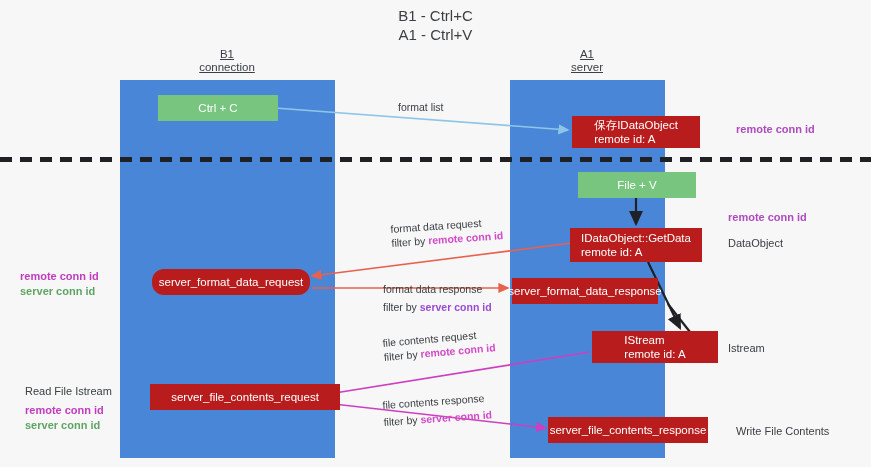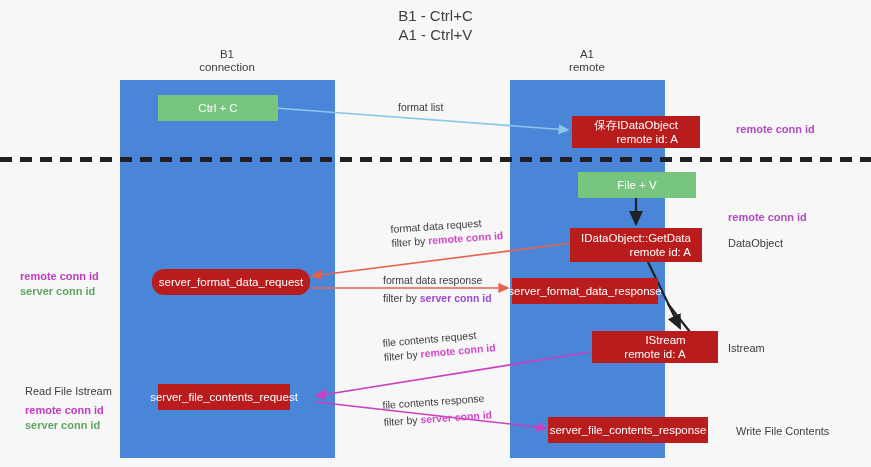--- a/index.html
+++ b/index.html
@@ -35,20 +35,21 @@
     white-space: pre-line;
   }
 
   
   .col-header {
     text-align: center;
     font-size: 11.5px;
     line-height: 13px;
     color: #3c4043;
     white-space: pre-line;
+    text-decoration: underline;
   }
 
   
   .lane {
     background: #4a86d8;
     top: 80px;
     height: 378px;
   }
   #lane-b1 { left: 120px; width: 215px; }
   #lane-a1 { left: 510px; width: 155px; }
@@ -65,21 +66,21 @@
   
   .node {
     box-sizing: border-box;
     display: flex;
     flex-direction: column;
     align-items: center;
     justify-content: center;
     color: #ffffff;
     font-size: 11.5px;
     line-height: 14px;
-    text-align: right;
+    text-align: left;
     padding: 3px 6px;
     white-space: pre-line;
   }
   .node.green  { background: #78c57f; }
   .node.orange { background: #b91c1c; }
 
   
   .edge-label {
     font-size: 10.5px;
     line-height: 14px;
@@ -115,21 +116,21 @@
 <body>
 
 <div id="canvas">
 
   <div class="abs" id="title">B1 - Ctrl+C
 A1 - Ctrl+V</div>
 
   <div class="abs col-header" style="left:152px; top:48px; width:150px;">B1
 connection</div>
   <div class="abs col-header" style="left:512px; top:48px; width:150px;">A1
-remote</div>
+server</div>
 
   <div class="abs lane" id="lane-b1"></div>
   <div class="abs lane" id="lane-a1"></div>
 
   <svg id="arrows" viewBox="0 0 871 467" xmlns="http://www.w3.org/2000/svg">
     <defs>
       <marker id="ah-blue" markerWidth="7" markerHeight="7" refX="6" refY="3.2" orient="auto">
         <path d="M0,0 L7,3.2 L0,6.4 z" fill="#8ec6e8"></path>
       </marker>
       <marker id="ah-red" markerWidth="7" markerHeight="7" refX="6" refY="3.2" orient="auto">
@@ -172,32 +173,32 @@
   <div class="abs node orange" style="left:570px; top:228px; width:132px; height:34px;">IDataObject::GetData
 remote id: A</div>
 
   <div class="abs node orange" style="left:152px; top:269px; width:158px; height:26px;border-radius:12px;">server_format_data_request</div>
 
   <div class="abs node orange" style="left:512px; top:278px; width:146px; height:26px;">server_format_data_response</div>
 
   <div class="abs node orange" style="left:592px; top:331px; width:126px; height:32px;">IStream
 remote id: A</div>
 
-  <div class="abs node orange" style="left:150px; top:384px; width:132px; height:26px;margin-left:8px;">server_file_contents_request</div>
+  <div class="abs node orange" style="left:150px; top:384px; width:190px; height:26px;">server_file_contents_request</div>
 
   <div class="abs node orange" style="left:548px; top:417px; width:160px; height:26px;">server_file_contents_response</div>
 
   <div class="abs edge-label" style="left:398px; top:100px;">format list</div>
 
   <div class="abs edge-label rot" style="left:390px; top:222px; transform: rotate(-4deg);">
     <div>format data request</div>
     <div><span>filter by </span><span class="hl-remote">remote conn id</span></div>
   </div>
 
-  <div class="abs edge-label" style="left:383px; top:273px;">
+  <div class="abs edge-label" style="left:383px; top:282px;">
     <div>format data response</div>
     <div style="margin-top:4px;"><span>filter by </span><span class="hl-server-purple">server conn id</span></div>
   </div>
 
   <div class="abs edge-label rot" style="left:382px; top:336px; transform: rotate(-5deg);">
     <div>file contents request</div>
     <div><span>filter by </span><span class="hl-remote">remote conn id</span></div>
   </div>
 
   <div class="abs edge-label rot" style="left:382px; top:398px; transform: rotate(-4deg);">

